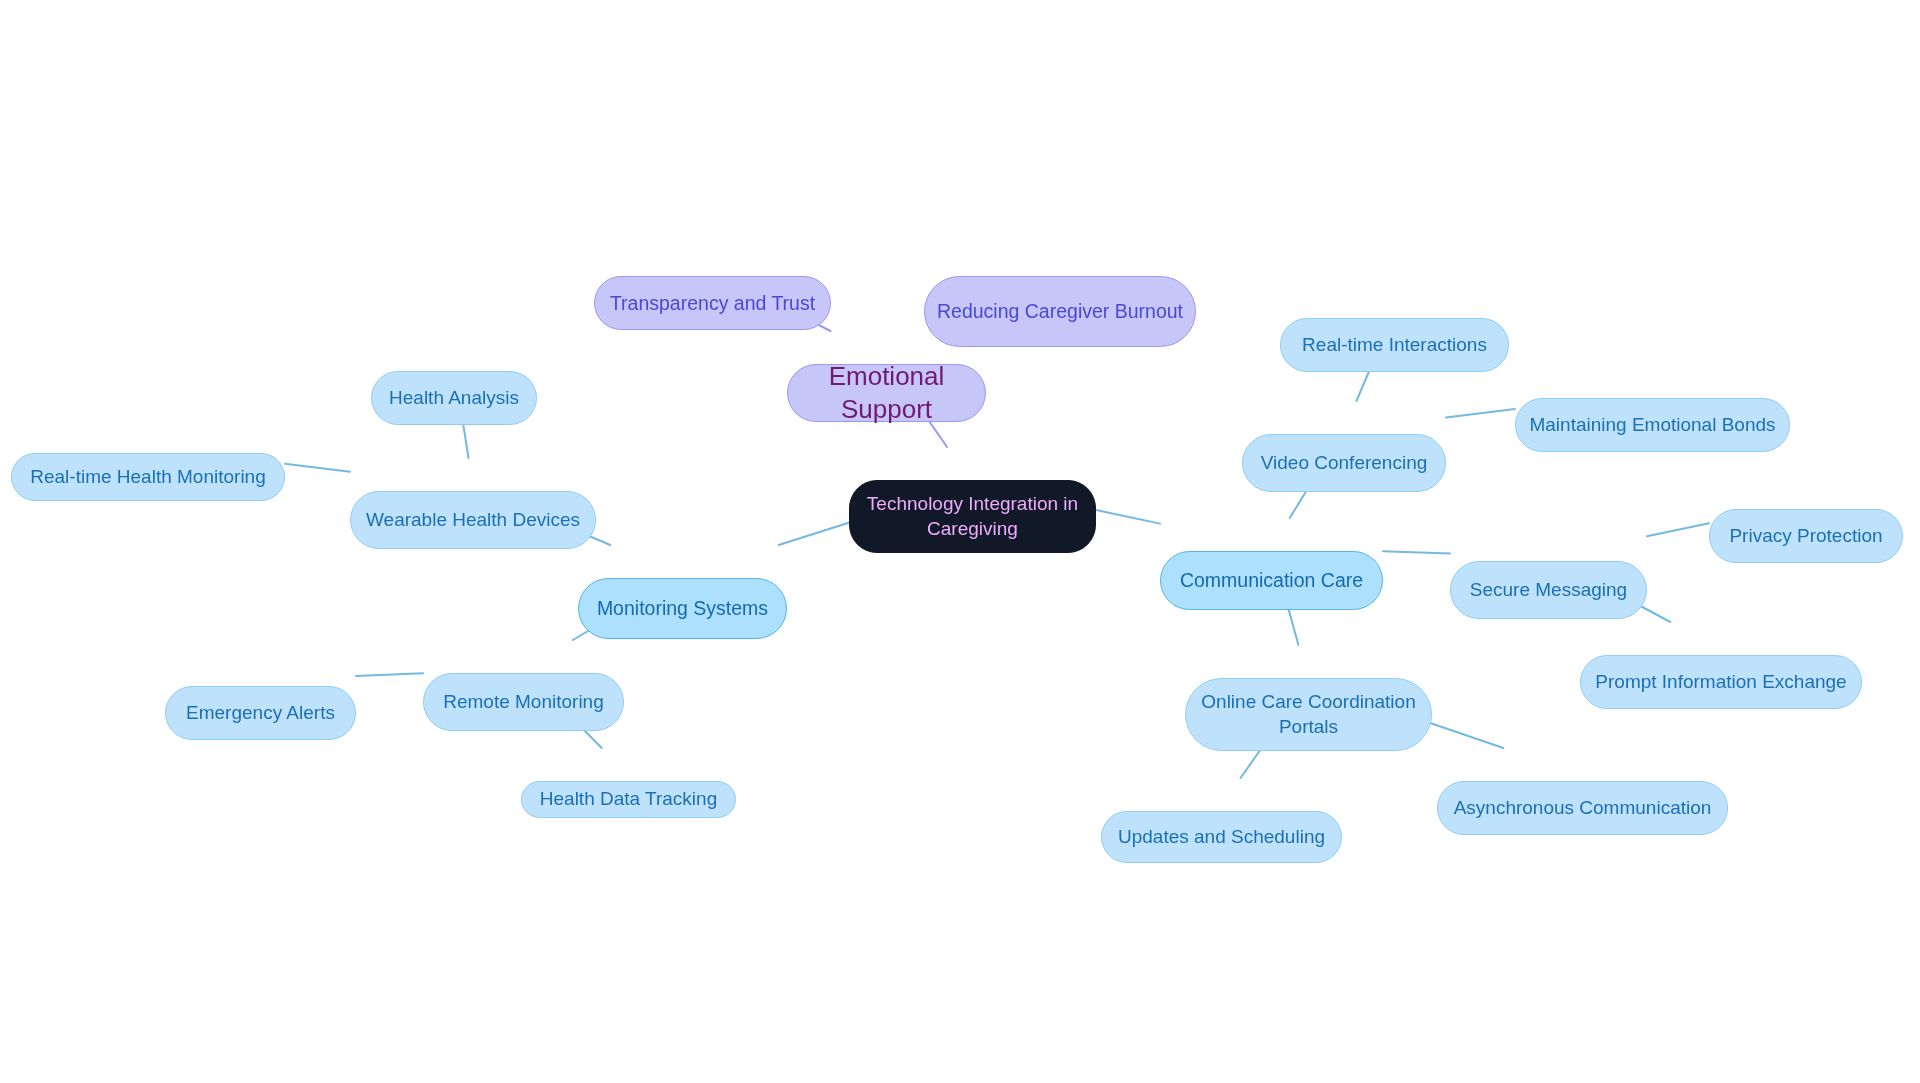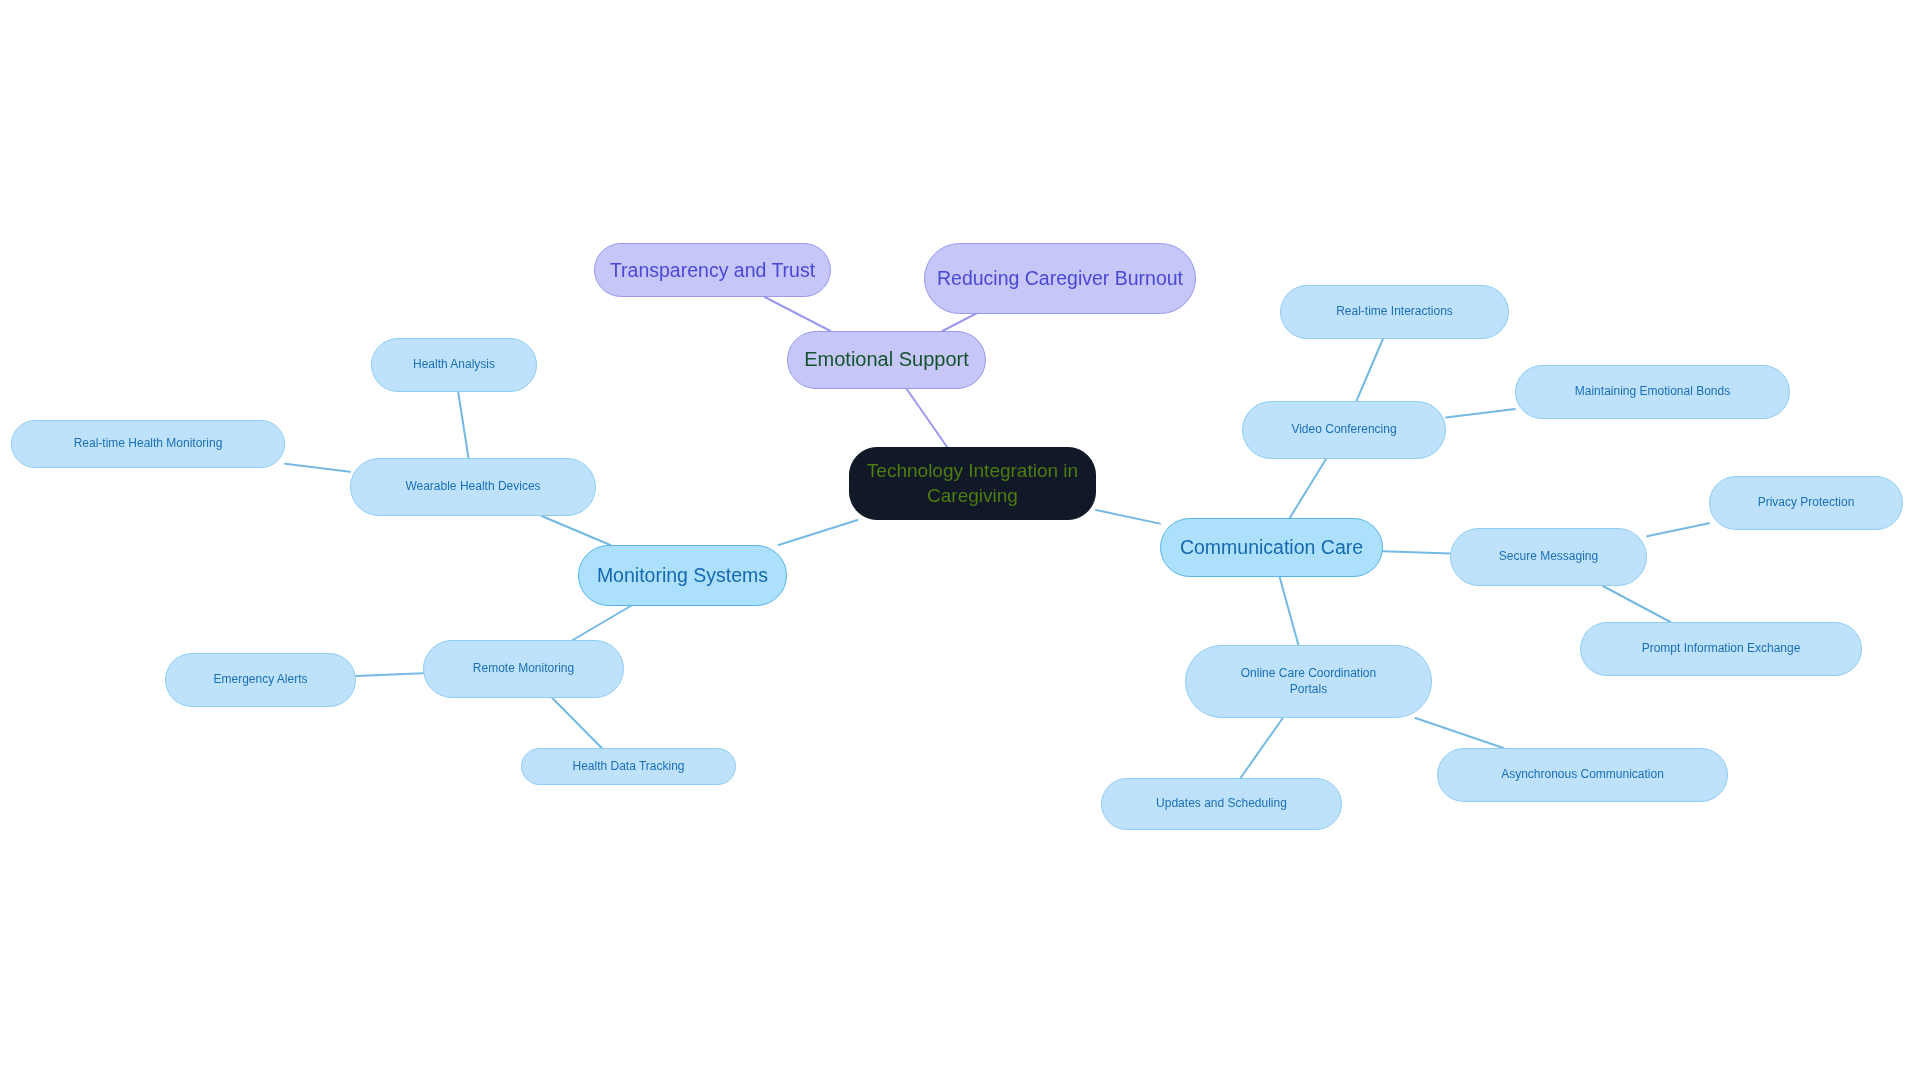--- a/index.html
+++ b/index.html
@@ -27,46 +27,46 @@
     position: absolute;
     box-sizing: border-box;
     display: flex;
     align-items: center;
     justify-content: center;
     text-align: center;
     border-radius: 999px;
     line-height: 1.28;
     white-space: pre-line;
     padding: 12px 8px;
+    margin-top: 33px;
   }
   .node-root {
     background: #111827;
-    color: #4d7c0f;
+    color: #f0abfc;
     border: 1px solid #111827;
     font-size: 19px;
     border-radius: 28px;
   }
   .node-branch-blue {
     background: #ace0fd;
     color: #1669b0;
     border: 1.4px solid #55b4ea;
     font-size: 19.5px;
   }
   .node-branch-purple {
     background: #c6c6f8;
-    color: #14532d;
+    color: #701a75;
     border: 1.4px solid #9a99ef;
-    font-size: 20px;
-    text-align: right;
+    font-size: 26px;
   }
   .node-leaf-blue {
     background: #bfe2fc;
     color: #1a6fb5;
     border: 1.4px solid #8fcdf4;
-    font-size: 12px;
+    font-size: 19px;
   }
   .node-leaf-purple {
     background: #c6c6f8;
     color: #4b48d6;
     border: 1.4px solid #9a99ef;
     font-size: 19.5px;
   }
 </style>
 </head>
 <body>

